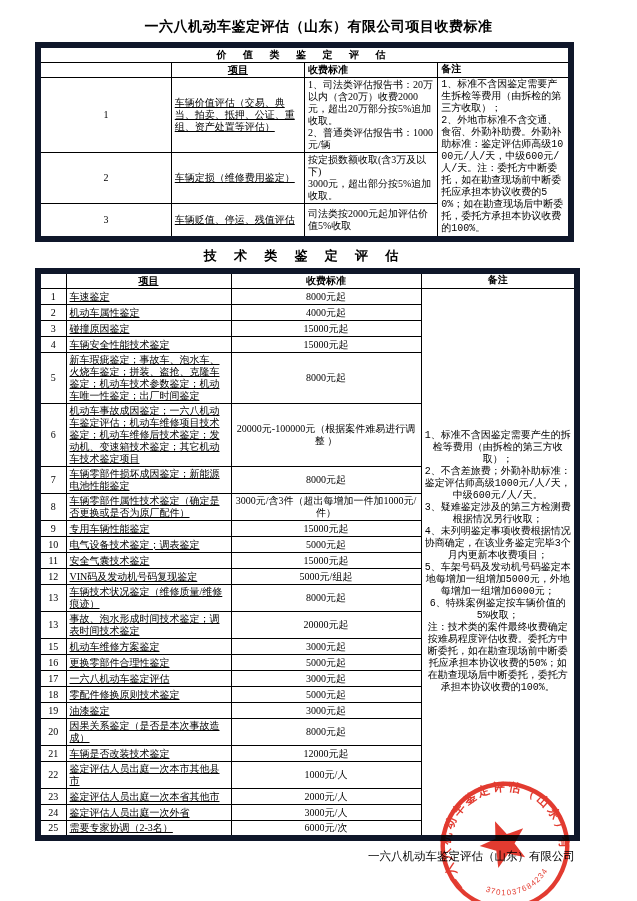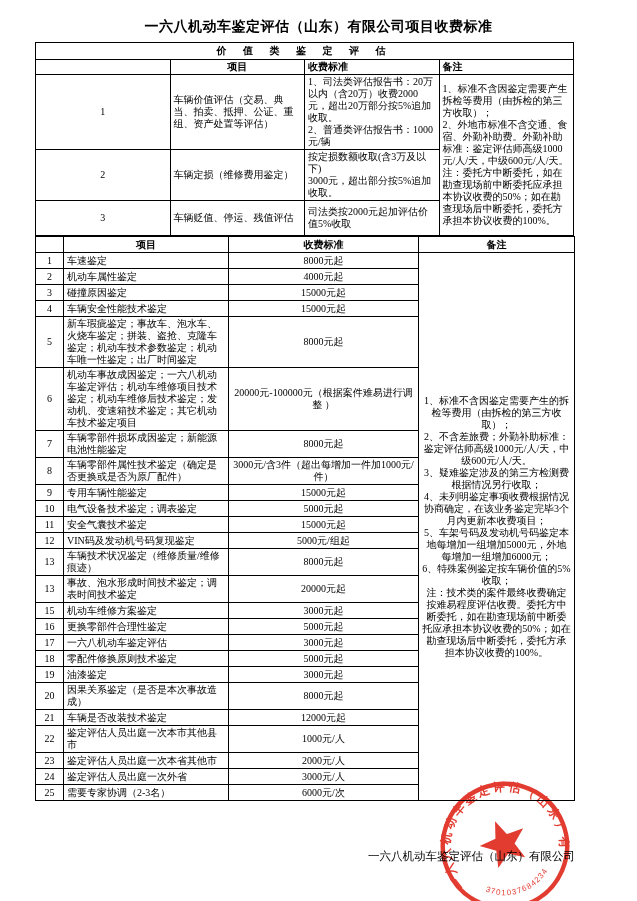--- a/index.html
+++ b/index.html
@@ -12,41 +12,41 @@
   .page { position:relative; width:637px; height:901px; overflow:hidden;border-radius:14px; }
 
   .doc-title {
     padding-top:18px; text-align:center;
     font-size:14px; font-weight:bold; letter-spacing:0.5px;
   }
 
   table.sheet {
     border-collapse:collapse; table-layout:fixed;
     width:539px; margin-left:35px;
-    border:1px solid #0f172a;
+    border:6px solid #0f172a;
   }
   table.sheet td, table.sheet th {
     border:1px solid #000;
     font-size:10px; line-height:12px;
     padding:1px 3px; vertical-align:middle;
     word-break:break-all;
   }
   .value-table { margin-top:6px; }
   .tech-table  { margin-top:0; }
 
   th.section-cell {
     font-size:13px; font-weight:bold; letter-spacing:7px;
     text-align:center; height:17px; padding:1px 0;
   }
   th.col-head { font-weight:bold; text-align:center; font-size:10.5px; height:15px; }
 
   .c-no     { width:28px;  text-align:center; }
-  .c-item   { width:165px; text-align:left; }
+  .c-item   { width:165px; text-align:left;text-decoration:underline; }
   .c-fee    { width:190px; white-space:pre-line; }
-  .c-remark { width:156px; white-space:pre-line; line-height:13px; }
+  .c-remark { width:156px; white-space:pre-line; line-height:13px;font-family:Liberation Mono, monospace; }
 
   .value-table .c-fee { text-align:left; }
   .tech-table  .c-fee { text-align:center; }
   .value-table .c-remark { text-align:left; }
   .tech-table  .c-remark { text-align:center; }
 
   .value-table tr.r0 { height:60px; }
   .value-table tr.r1 { height:37px; }
   .value-table tr.r2 { height:35px; }
   .tech-table tr { height:16px; }
@@ -102,20 +102,21 @@
 3000元，超出部分按5%追加收取。</td>
         </tr>
         <tr class="r2">
           <td class="c-no">3</td>
           <td class="c-item">车辆贬值、停运、残值评估</td>
           <td class="c-fee">司法类按2000元起加评估价值5%收取</td>
         </tr>
       </tbody>
   </table>
 
+  <div class="section-heading">技 术 类 鉴 定 评 估</div>
 
   <table class="sheet tech-table">
     <thead>
       <tr>
         <th class="col-head c-no"></th>
         <th class="col-head c-item">项目</th>
         <th class="col-head c-fee">收费标准</th>
         <th class="col-head c-remark">备注</th>
       </tr>
     </thead>

